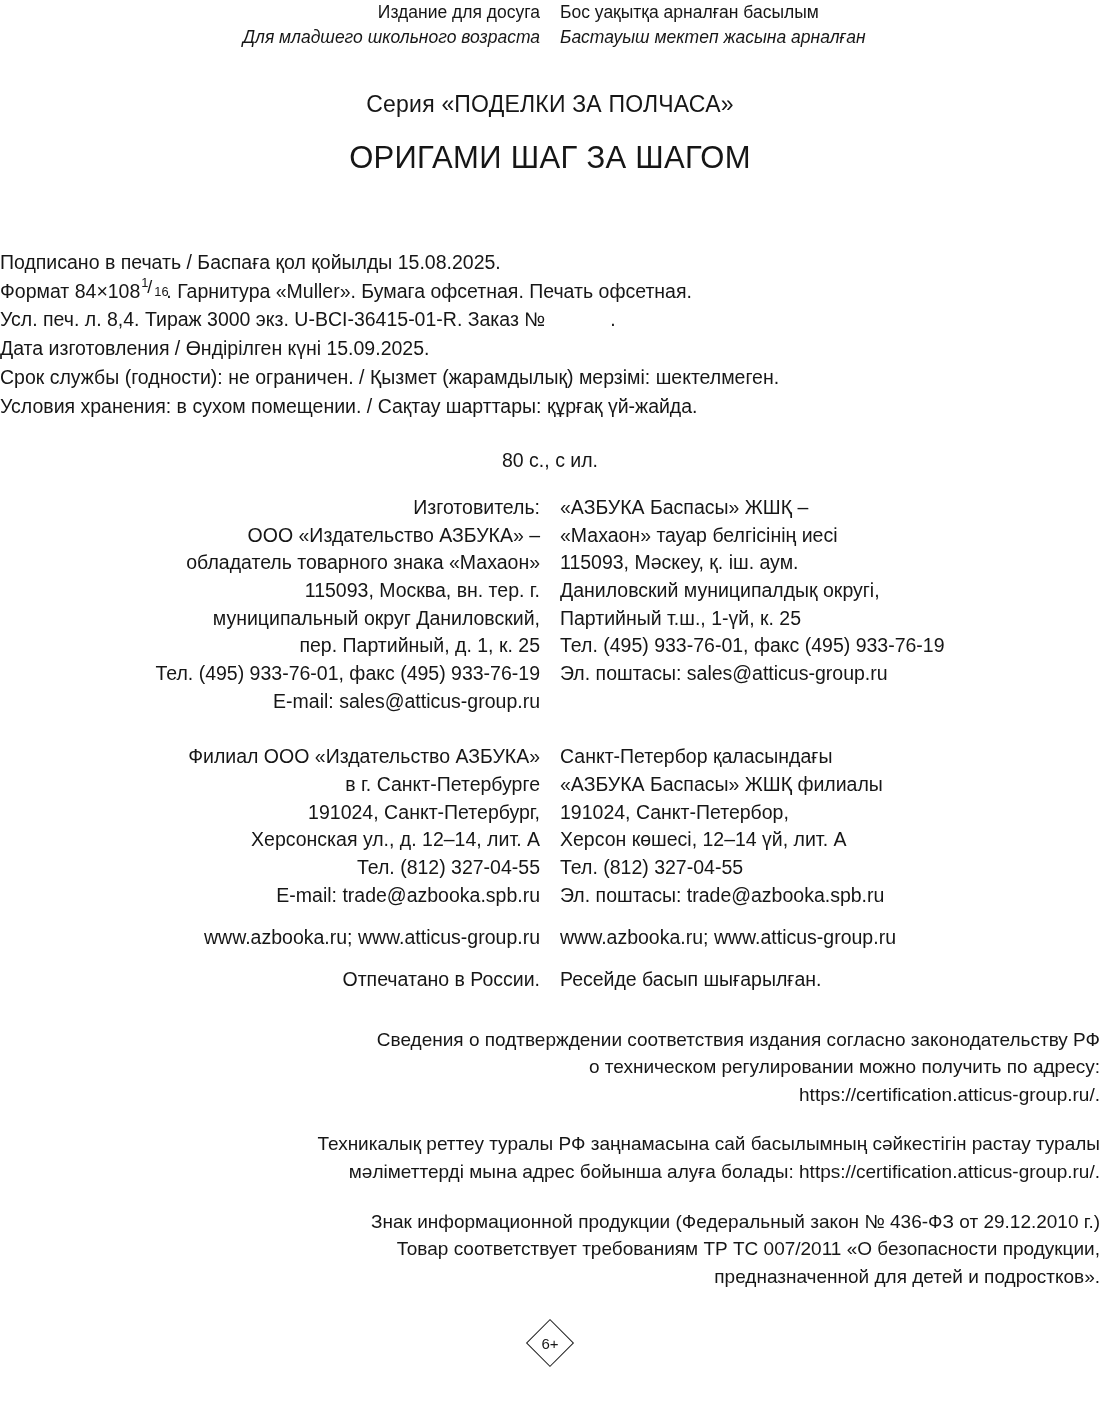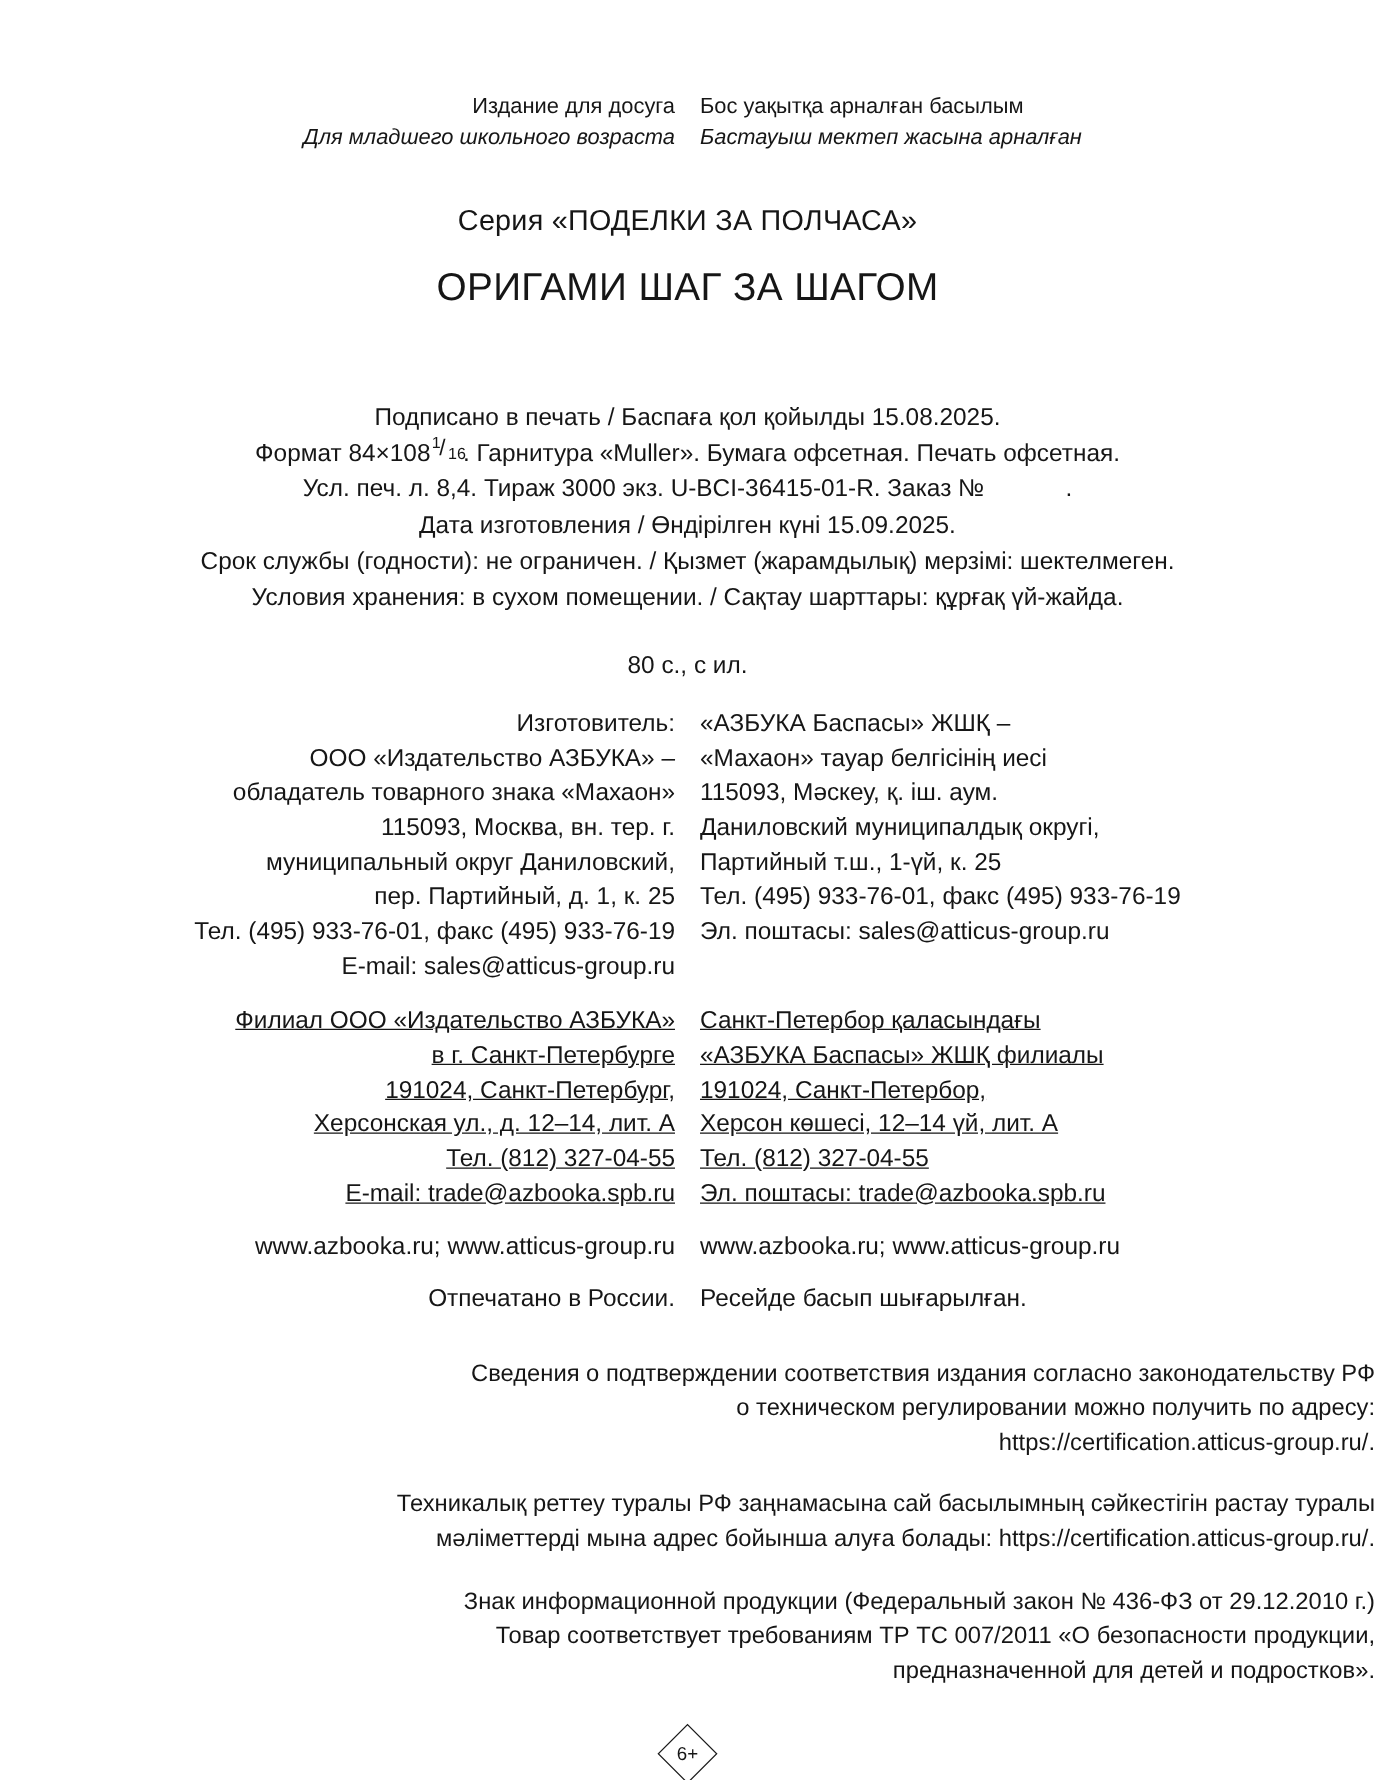--- a/index.html
+++ b/index.html
@@ -36,21 +36,20 @@
   .col-r {
     text-align: left;
   }
   .cols .line {
     line-height: 1.42;
     white-space: pre;
   }
 
   
   .imprint-header {
-    padding-top: 72px;
   }
   .imprint-header .line {
     font-size: 17.5px;
     line-height: 1.42;
   }
   .imprint-header .italic {
     font-style: italic;
   }
 
   
@@ -63,21 +62,20 @@
   .book-title {
     text-align: center;
     font-size: 31px;
     font-weight: normal;
     margin-top: 22px;
     letter-spacing: 0.3px;
   }
 
   
   .specs {
-    text-align: center;
     font-size: 19.5px;
     line-height: 1.48;
     margin-top: 72px;
   }
   .specs .line {
     white-space: pre;
   }
   .frac {
     display: inline-block;
     position: relative;
@@ -111,22 +109,21 @@
   }
 
   
   .publisher {
     margin-top: 22px;
   }
   .publisher .line {
     font-size: 19.5px;
   }
   .branch {
-    margin-top: 16px;
-    text-decoration: underline;
+    margin-top: 28px;
   }
   .branch .line {
     font-size: 19.5px;
   }
   .websites {
     margin-top: 15px;
   }
   .websites .line {
     font-size: 19.5px;
   }

